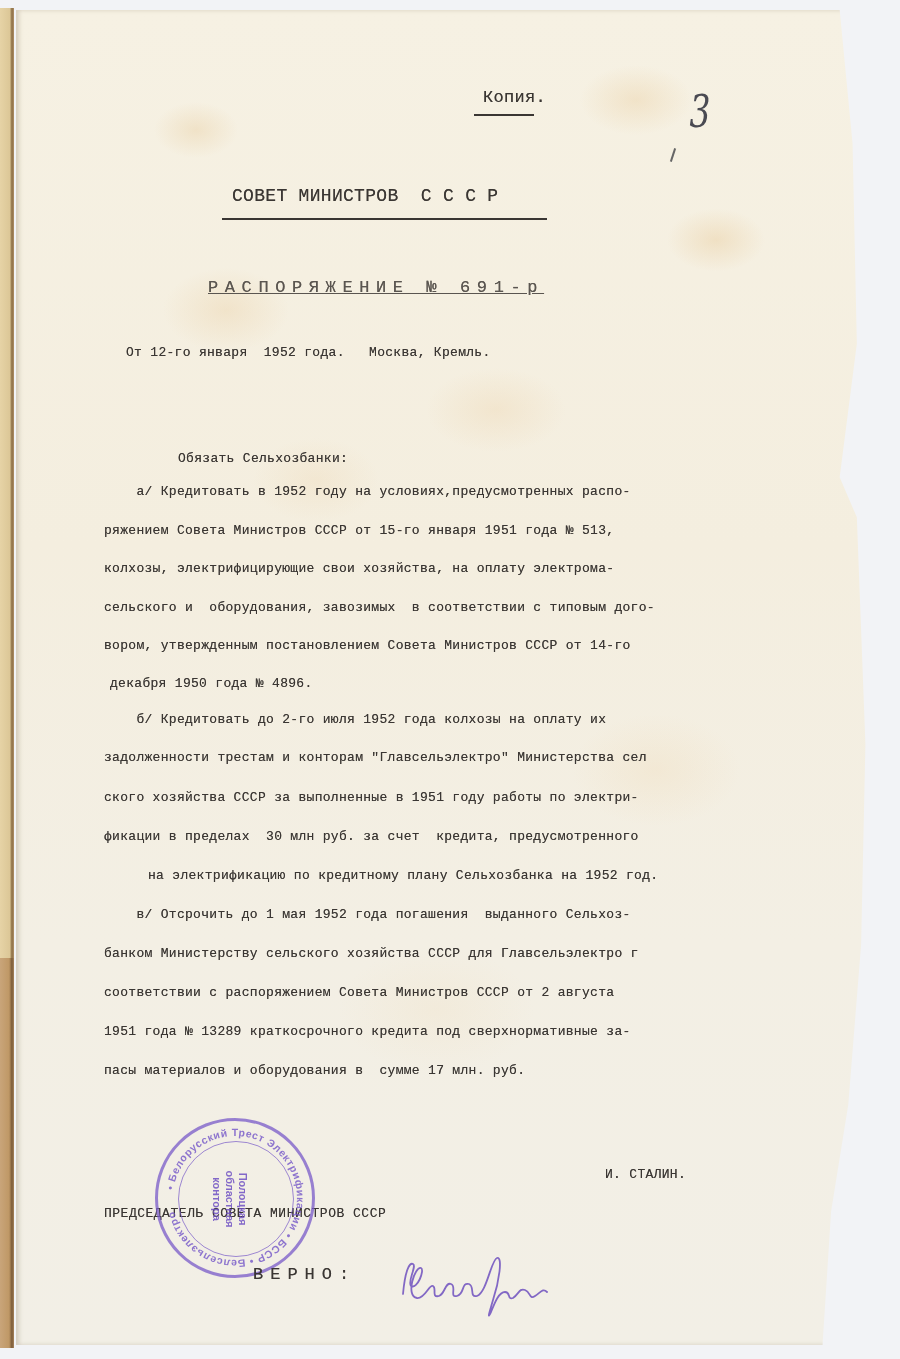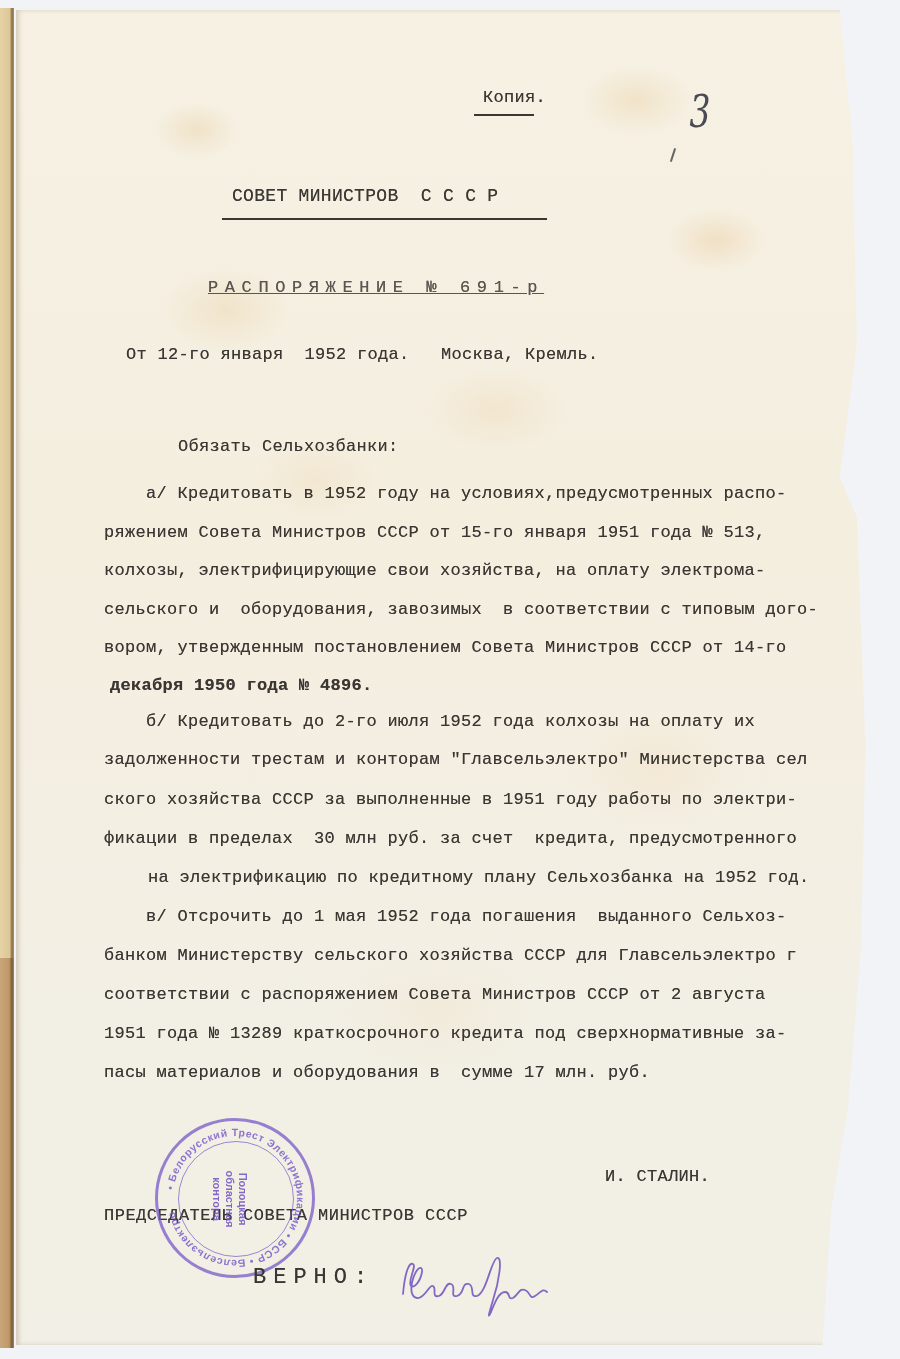--- a/index.html
+++ b/index.html
@@ -46,38 +46,38 @@
         radial-gradient(ellipse 120px 80px at 640px 760px, rgba(238,210,165,0.22), transparent 70%),
         radial-gradient(ellipse 140px 90px at 420px 1000px, rgba(238,215,175,0.18), transparent 70%),
         linear-gradient(180deg, #f6f1e3 0%, #f4eedf 40%, #f3efe4 70%, #f2efe6 100%);
       clip-path: polygon(0 0, 96% 0, 97.5% 10%, 98% 25%, 96% 35%, 98% 38%, 99% 55%, 98.5% 70%, 97% 82%, 95% 90%, 94% 100%, 0 100%);
       box-shadow: inset 3px 0 4px rgba(120,100,70,0.25);
     }
     .typed {
       position: absolute;
       color: #3a3633;
       font-family: "Liberation Mono", "DejaVu Sans Mono", monospace;
-      font-size: 17px;
+      font-size: 13px;
       white-space: pre;
       letter-spacing: 0.3px;
       text-shadow: 0 0 0.6px rgba(40,35,30,0.6);
     }
     .typed.faint { color: #5a5550; text-decoration: underline; }
     .underline {
       position: absolute;
       height: 2px;
       background: #3a3633;
     }
     .kopiya { left: 483px; top: 88px; font-size: 17px; }
     .kopiya-line { left: 474px; top: 114px; width: 60px; }
     .council { left: 232px; top: 186px; font-size: 18px; }
     .council-line { left: 222px; top: 218px; width: 325px; }
     .order-title { left: 208px; top: 278px; font-size: 17px; letter-spacing: 6.6px; }
     .date-line { left: 126px; top: 345px; }
-    .obligate { left: 178px; top: 437px; text-align: center; }
+    .obligate { left: 178px; top: 451px; text-align: center; }
     .para-line { left: 134px; }
     .page-num {
       position: absolute;
       left: 686px;
       top: 86px;
       font-family: "DejaVu Serif", serif;
       font-size: 44px;
       color: #4a4a52;
       font-style: italic;
       transform: scaleX(0.75);
@@ -86,21 +86,21 @@
       position: absolute;
       left: 672px;
       top: 148px;
       width: 2px;
       height: 14px;
       background: #666;
       transform: rotate(18deg);
     }
     .chairman { left: 104px; top: 1206px; letter-spacing: 0.5px; }
     .signature-name { left: 605px; top: 1167px; }
-    .verno { left: 253px; top: 1265px; letter-spacing: 7px; font-size: 22px; }
+    .verno { left: 253px; top: 1265px; letter-spacing: 7px; font-size: 17px; }
     .stamp {
       position: absolute;
       left: 155px;
       top: 1118px;
       width: 160px;
       height: 160px;
       border-radius: 50%;
       border: 3px solid rgba(120,90,200,0.75);
       box-sizing: border-box;
     }
@@ -160,21 +160,21 @@
 
 <div class="typed date-line">От 12-го января  1952 года.   Москва, Кремль.</div>
 
 <div class="typed obligate">Обязать Сельхозбанки:</div>
 
 <div class="typed para-line" style="left:104px; top:484px;">    а/ Кредитовать в 1952 году на условиях,предусмотренных распо-</div>
 <div class="typed para-line" style="left:104px; top:523px;">ряжением Совета Министров СССР от 15-го января 1951 года № 513,</div>
 <div class="typed para-line" style="left:104px; top:561px;">колхозы, электрифицирующие свои хозяйства, на оплату электрома-</div>
 <div class="typed para-line" style="left:104px; top:600px;">сельского и  оборудования, завозимых  в соответствии с типовым дого-</div>
 <div class="typed para-line" style="left:104px; top:638px;">вором, утвержденным постановлением Совета Министров СССР от 14-го</div>
-<div class="typed para-line" style="left:110px; top:676px;font-weight:bold;">декабря 1950 года № 4896.</div>
+<div class="typed para-line" style="left:110px; top:676px;">декабря 1950 года № 4896.</div>
 
 <div class="typed para-line" style="left:104px; top:712px;">    б/ Кредитовать до 2-го июля 1952 года колхозы на оплату их</div>
 <div class="typed para-line" style="left:104px; top:750px;">задолженности трестам и конторам "Главсельэлектро" Министерства сел</div>
 <div class="typed para-line" style="left:104px; top:790px;">ского хозяйства СССР за выполненные в 1951 году работы по электри-</div>
 <div class="typed para-line" style="left:104px; top:829px;">фикации в пределах  30 млн руб. за счет  кредита, предусмотренного</div>
 <div class="typed para-line" style="left:104px; top:868px;margin-left:44px;">на электрификацию по кредитному плану Сельхозбанка на 1952 год.</div>
 
 <div class="typed para-line" style="left:104px; top:907px;">    в/ Отсрочить до 1 мая 1952 года погашения  выданного Сельхоз-</div>
 <div class="typed para-line" style="left:104px; top:946px;">банком Министерству сельского хозяйства СССР для Главсельэлектро г</div>
 <div class="typed para-line" style="left:104px; top:985px;text-align:center;">соответствии с распоряжением Совета Министров СССР от 2 августа</div>

